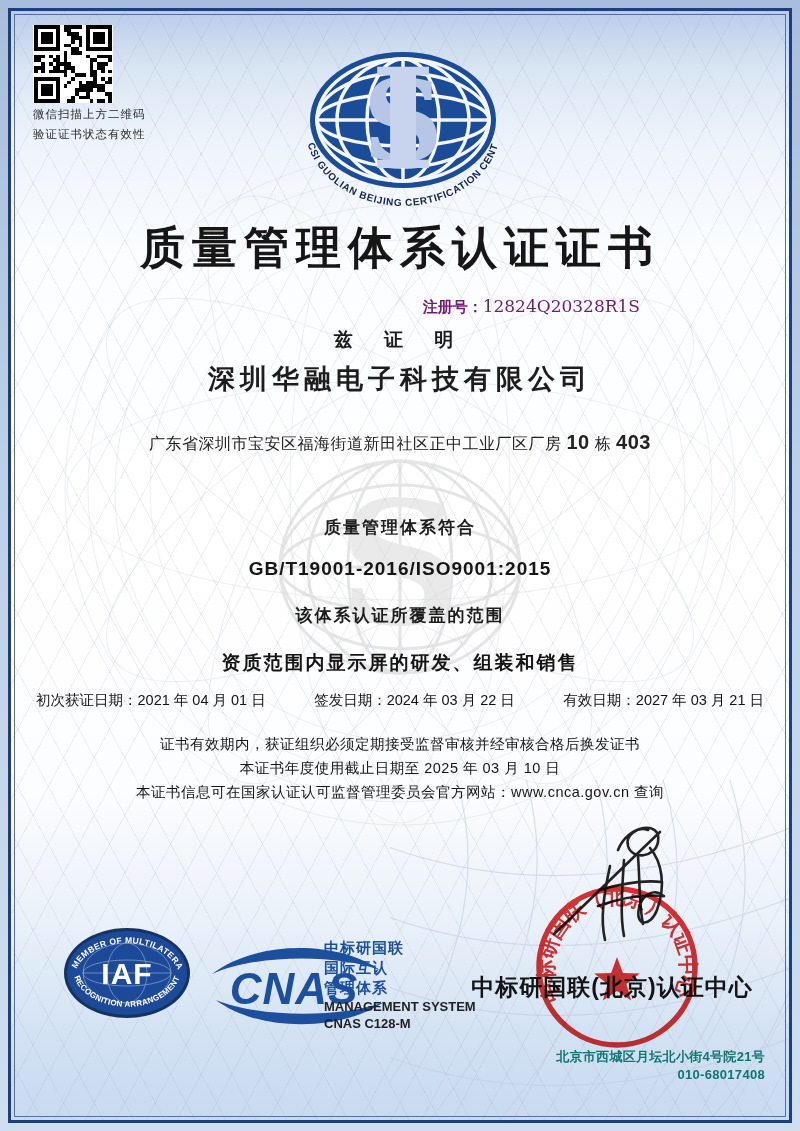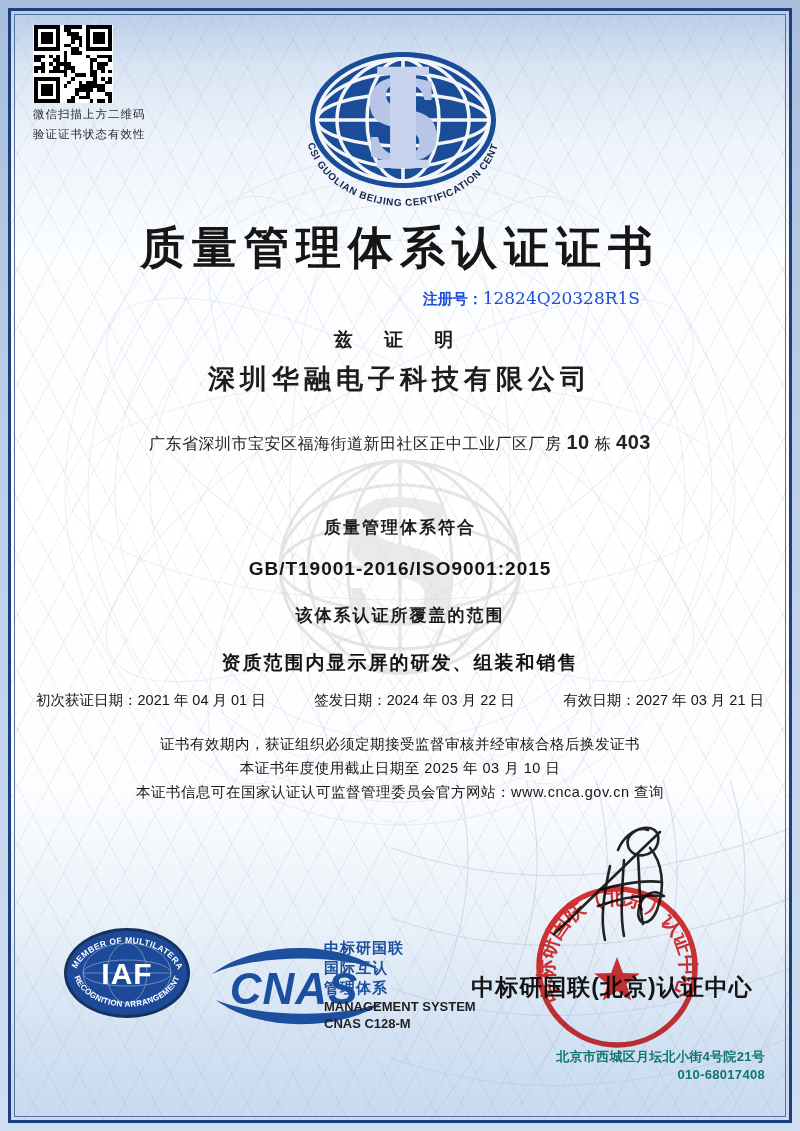--- a/index.html
+++ b/index.html
@@ -36,21 +36,21 @@
     z-index:0;
   }
   .abs{position:absolute;}
   .z1{z-index:1;}
   .centered{left:0;right:0;text-align:center;}
   .qr-captions{font-size:11.5px;color:#2a2a2a;letter-spacing:1px;line-height:20px;}
   .title{
     font-size:45px;font-weight:bold;color:#161616;letter-spacing:7px;
     font-family:"Liberation Sans",sans-serif;
   }
-  .regline{font-size:15px;color:#1d4ed8;}
+  .regline{font-size:15px;color:#701a75;margin-top:8px;}
   .regline .num{font-family:"DejaVu Serif","Liberation Serif",serif;font-size:17px;}
   .certify-heading{font-size:19px;color:#1c1c1c;letter-spacing:13px;font-weight:600;}
   .company{font-size:27px;color:#1d1d1d;letter-spacing:5px;font-weight:600;}
   .credit{font-size:16px;color:#222;}
   .credit .code{font-weight:bold;font-size:18px;letter-spacing:.5px;}
   .addr{font-size:16px;color:#222;letter-spacing:.5px;}
   .addr b{font-size:20px;}
   .midline{font-size:17px;color:#1d1d1d;letter-spacing:2px;font-weight:600;}
   .gbline{font-size:19px;color:#161616;letter-spacing:1px;font-weight:bold;}
   .scopeline{font-size:19px;color:#141414;letter-spacing:2px;font-weight:bold;margin-top:6px;}

